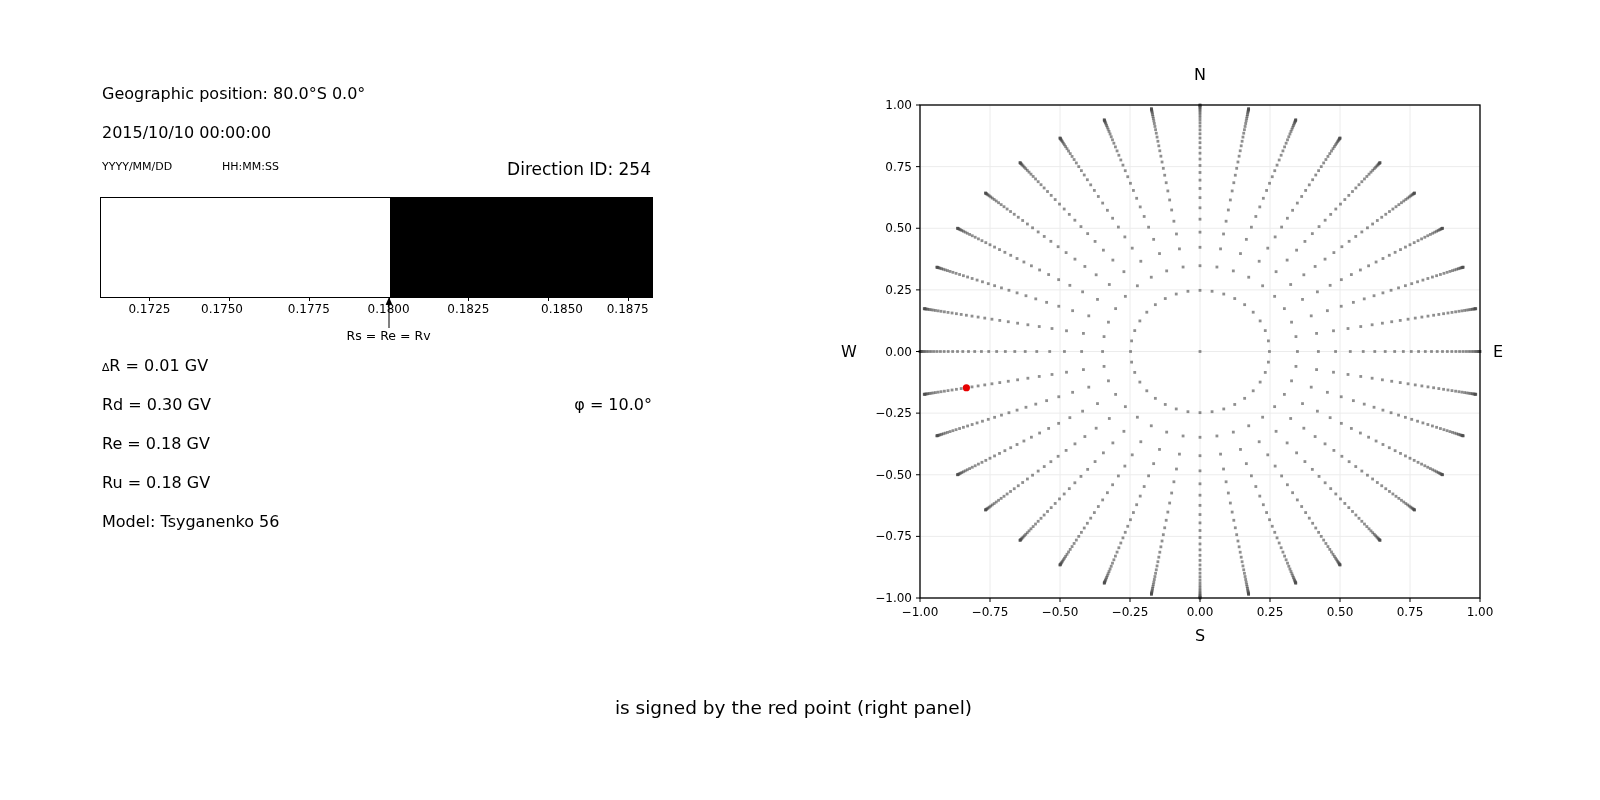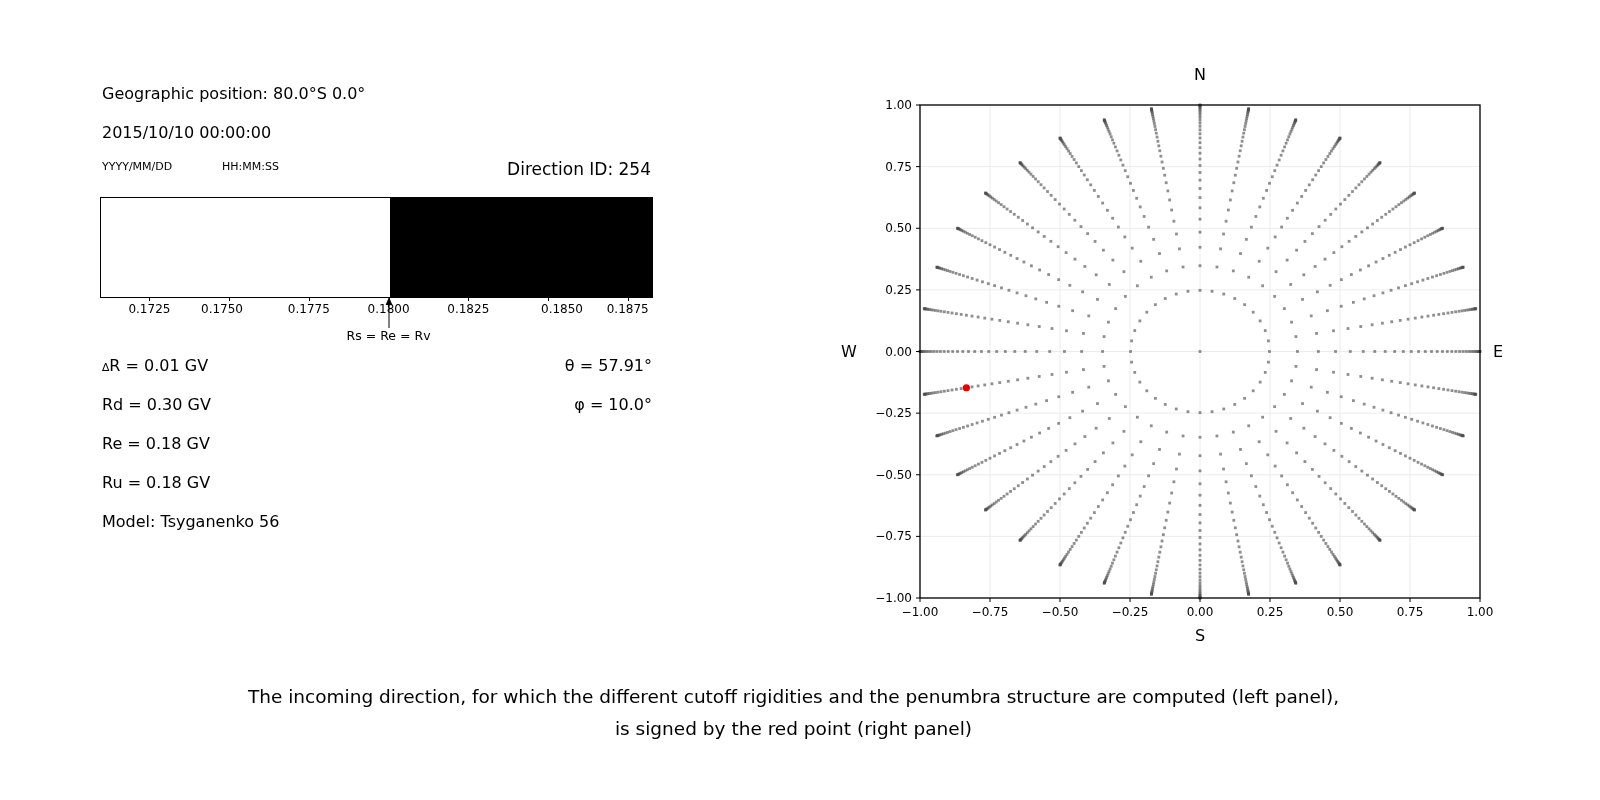--- a/index.html
+++ b/index.html
@@ -63,21 +63,20 @@
       <polygon points="6,0 2.6,8 9.4,8" fill="#000"></polygon>
     </svg>
     <div class="pen-annot" style="left: 288.573px;">Rs = Re = Rv</div>
   </div>
 
   <div class="abs t16" style="left:102px;top:357px;"><span class="sym">∆</span><span>R = 0.01 GV</span></div>
   <div class="abs t16" style="left:102px;top:396px;">Rd = 0.30 GV</div>
   <div class="abs t16" style="left:102px;top:435px;">Re = 0.18 GV</div>
   <div class="abs t16" style="left:102px;top:474px;">Ru = 0.18 GV</div>
   <div class="abs t16" style="left:102px;top:513px;">Model: Tsyganenko 56</div>
-  <div class="abs t16 right-col" style="right:948px;top:357px;">θ = 57.91°</div>
   <div class="abs t16 right-col" style="right:948px;top:396px;">φ = 10.0°</div>
 
   <svg class="abs" style="left:760px;top:40px;" width="800" height="620">
       <g stroke="#ececec" stroke-width="1">
         <line x1="160" y1="65" x2="160" y2="558"></line>
         <line x1="230" y1="65" x2="230" y2="558"></line>
         <line x1="300" y1="65" x2="300" y2="558"></line>
         <line x1="370" y1="65" x2="370" y2="558"></line>
         <line x1="440" y1="65" x2="440" y2="558"></line>
         <line x1="510" y1="65" x2="510" y2="558"></line>
@@ -1298,17 +1297,16 @@
       </g>
       <g font-size="16" font-family="DejaVu Sans, sans-serif" fill="#000" text-anchor="middle">
         <text x="440" y="40">N</text>
         <text x="440" y="601">S</text>
         <text x="89" y="317">W</text>
         <text x="738" y="317">E</text>
       </g>
     </svg>
 
   <div class="caption">
-    <div class="cap-line">The incoming direction, for which the different cutoff rigidities and the penumbra structure are computed (left panel),</div>
     <div class="cap-line cap-line2">is signed by the red point (right panel)</div>
   </div>
 
 </div>
 
 </body></html>

